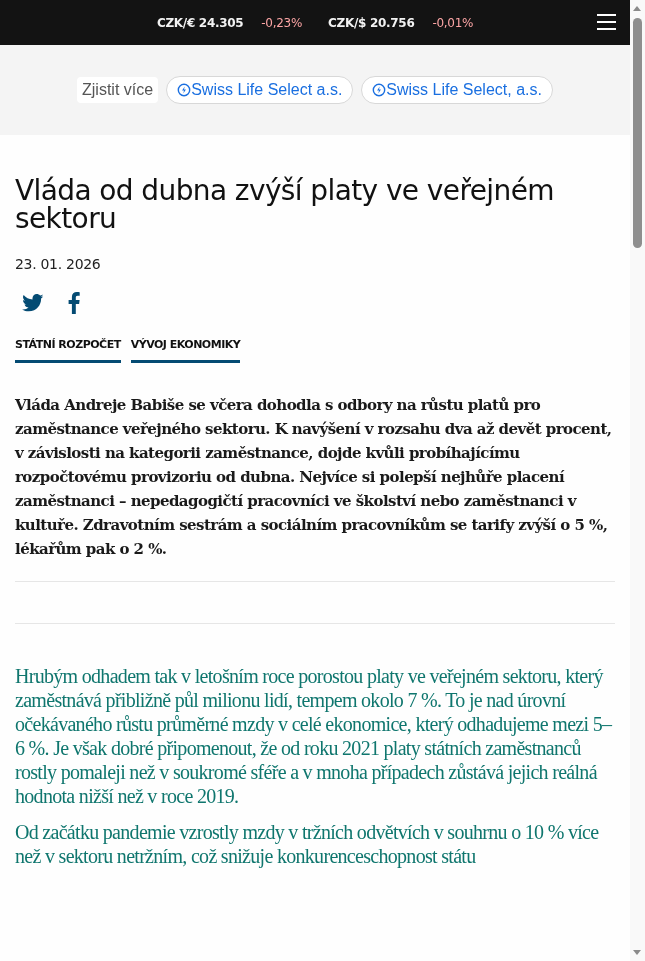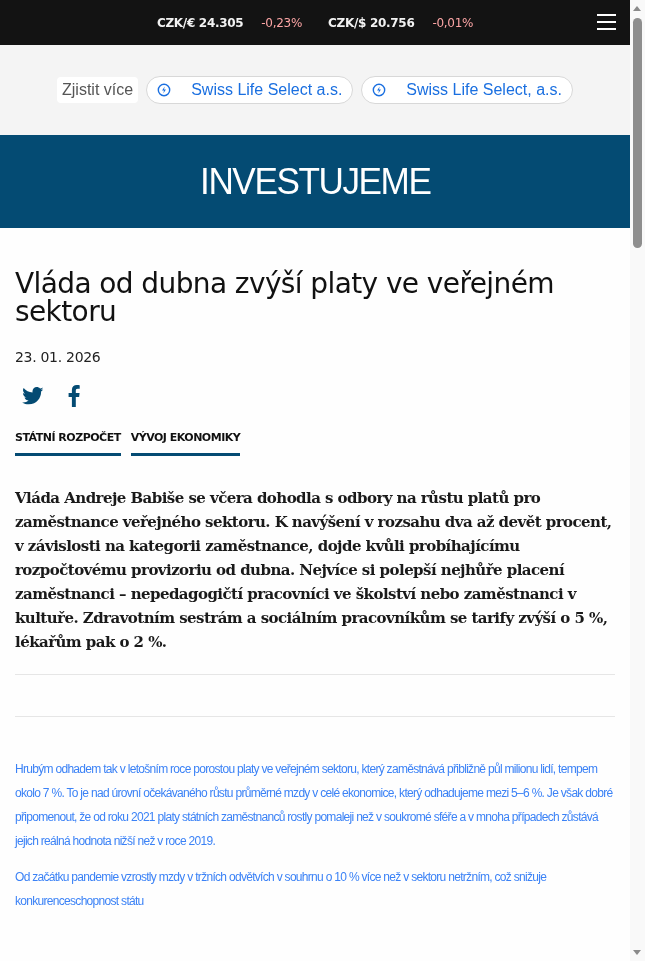--- a/index.html
+++ b/index.html
@@ -13,42 +13,42 @@
   .ticker { display: flex; align-items: center; gap: 26px; margin-left: 0; font-family: "DejaVu Sans", sans-serif; font-size: 12px; }
   .ticker-item { display: flex; gap: 18px; align-items: baseline; letter-spacing: -0.3px; }
   .ticker-val { color: #f2f2f2; font-weight: bold; }
   .ticker-chg { color: #fca5a5; }
   .hamburger { position: absolute; right: 14px; top: 14px; width: 19px; height: 16px; display: flex; flex-direction: column; justify-content: space-between; cursor: pointer; }
   .hamburger span { display: block; height: 2px; background: #ffffff; }
 
   
   .adstrip { height: 90px; background: #f4f4f4; display: flex; align-items: center; justify-content: center; gap: 8px; padding-top: 0; }
   .ad-label { background: #ffffff; border-radius: 4px; padding: 4px 5px; font-size: 16px; color: #555; font-family: "Liberation Sans", sans-serif; }
-  .ad-chip { display: flex; align-items: center; gap: 20px; background: #ffffff; border: 1px solid #d8d8d8; border-radius: 14px; padding: 4px 10px; font-size: 16px; color: #1a6fe0; cursor: pointer; }
+  .ad-chip { display: flex; align-items: center; gap: 0; background: #ffffff; border: 1px solid #d8d8d8; border-radius: 14px; padding: 4px 10px; font-size: 16px; color: #1a6fe0; cursor: pointer; }
   .ad-chip svg { width: 14px; height: 14px; }
 
   
   .brand { height: 93px; background: #044b73; display: flex; align-items: center; justify-content: center; }
   .brand-name { color: #ffffff; font-family: "Liberation Sans", sans-serif; font-size: 37px; letter-spacing: -1.5px; font-weight: normal; transform: scaleX(0.95); }
 
   
   .article { padding: 0 15px; }
   .title { margin-top: 42px; font-family: "DejaVu Sans", sans-serif; font-size: 28px; font-weight: normal; color: #111; letter-spacing: -0.6px; line-height: 28px; }
   .date { margin-top: 23px; font-family: "DejaVu Sans", sans-serif; font-size: 14px; color: #222; letter-spacing: -0.3px; }
   .share { margin-top: 18px; display: flex; gap: 24px; padding-left: 7px; align-items: center; height: 26px; }
   .share a { display: inline-flex; cursor: pointer; }
   .tags { margin-top: 22px; display: flex; gap: 10px; }
   .tag { font-family: "DejaVu Sans", sans-serif; font-size: 11px; font-weight: bold; color: #111; letter-spacing: -0.5px; padding-bottom: 9px; border-bottom: 3px solid #044b73; cursor: pointer; }
 
   .lead { margin-top: 30px; font-family: "DejaVu Serif", serif; font-size: 15px; font-weight: bold; line-height: 24px; color: #1a1a1a; letter-spacing: -0.55px; }
   .divider { height: 1px; background: #e6e6e6; margin: 0; }
   .div1 { margin-top: 20px; }
   .div2 { margin-top: 41px; }
 
-  .body-p { font-family: Liberation Sans, sans-serif; font-size: 12px; line-height: 24px; color: #3b82f6; letter-spacing: -0.7px; }
+  .body-p { font-family: Liberation Serif, serif; font-size: 20px; line-height: 24px; color: #0f766e; letter-spacing: -0.7px; }
   .p1 { margin-top: 40px; }
   .p2 { margin-top: 12px; }
 
   
   .scrollbar { position: absolute; right: 0; top: 0; width: 15px; height: 961px; background: #f9f9f9; }
   .sb-up, .sb-down { position: absolute; left: 3px; width: 0; height: 0; border-left: 4.5px solid transparent; border-right: 4.5px solid transparent; cursor: pointer; }
   .sb-up { top: 6px; border-bottom: 5px solid #8a8a8a; }
   .sb-down { bottom: 6px; border-top: 5px solid #8a8a8a; }
   .sb-thumb { position: absolute; left: 3px; top: 18px; width: 9px; height: 230px; background: #8e8e8e; border-radius: 5px; cursor: pointer; }
 </style>
@@ -86,23 +86,20 @@
     </a>
     <a class="ad-chip">
       <svg viewBox="0 0 16 16">
           <circle cx="8" cy="8" r="6.5" fill="none" stroke="#1a6fe0" stroke-width="1.6"></circle>
           <path d="M8.8 4 L5.8 8.6 H8 L7.2 12 L10.2 7.4 H8 Z" fill="#1a6fe0"></path>
         </svg>
       <span>Swiss Life Select, a.s.</span>
     </a>
   </section>
 
-  <div class="brand">
-    <a class="brand-name">INVESTUJEME</a>
-  </div>
 
   <article class="article">
     <h1 class="title">Vláda od dubna zvýší platy ve veřejném sektoru</h1>
     <div class="date">23. 01. 2026</div>
 
     <div class="share">
       <a>
         <svg width="22" height="18" viewBox="0 0 24 20">
             <path fill="#044b73" d="M23.6 2.4c-.9.4-1.8.6-2.8.8 1-.6 1.8-1.6 2.1-2.7-.9.6-2 1-3.1 1.2C18.9.7 17.6.1 16.2.1c-2.7 0-4.8 2.2-4.8 4.8 0 .4 0 .8.1 1.1C7.5 5.8 4 3.9 1.6 1c-.4.7-.7 1.6-.7 2.4 0 1.7.9 3.2 2.2 4-.8 0-1.5-.2-2.2-.6v.1c0 2.3 1.7 4.3 3.9 4.7-.4.1-.8.2-1.3.2-.3 0-.6 0-.9-.1.6 1.9 2.4 3.3 4.5 3.4-1.7 1.3-3.7 2.1-6 2.1-.4 0-.8 0-1.2-.1 2.1 1.4 4.7 2.2 7.4 2.2 8.9 0 13.7-7.4 13.7-13.7v-.6c1-.7 1.8-1.5 2.4-2.6z"></path>
           </svg>

